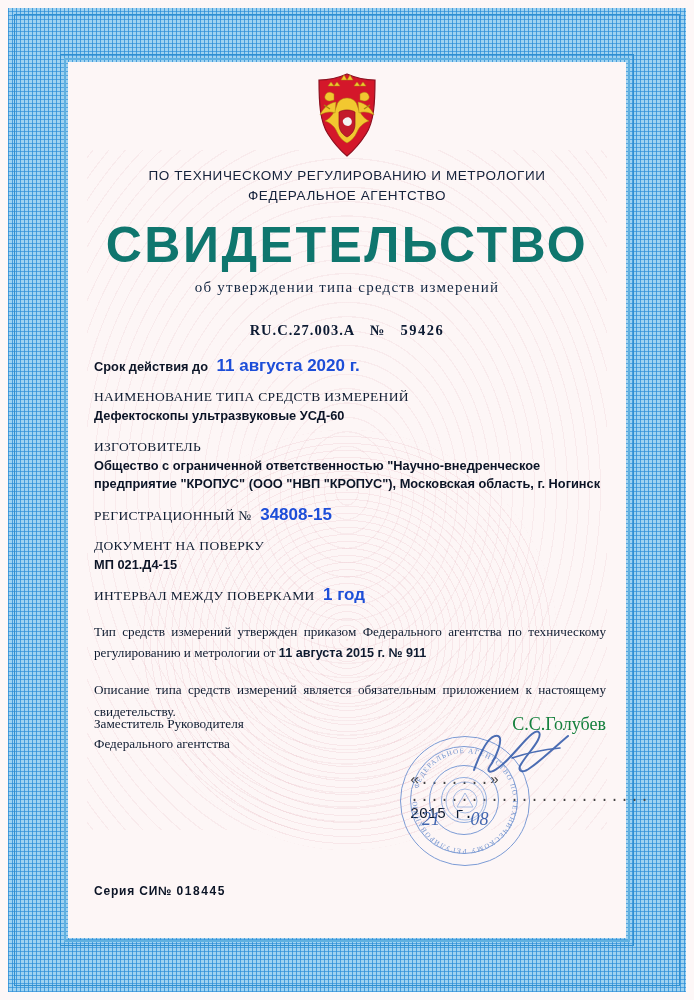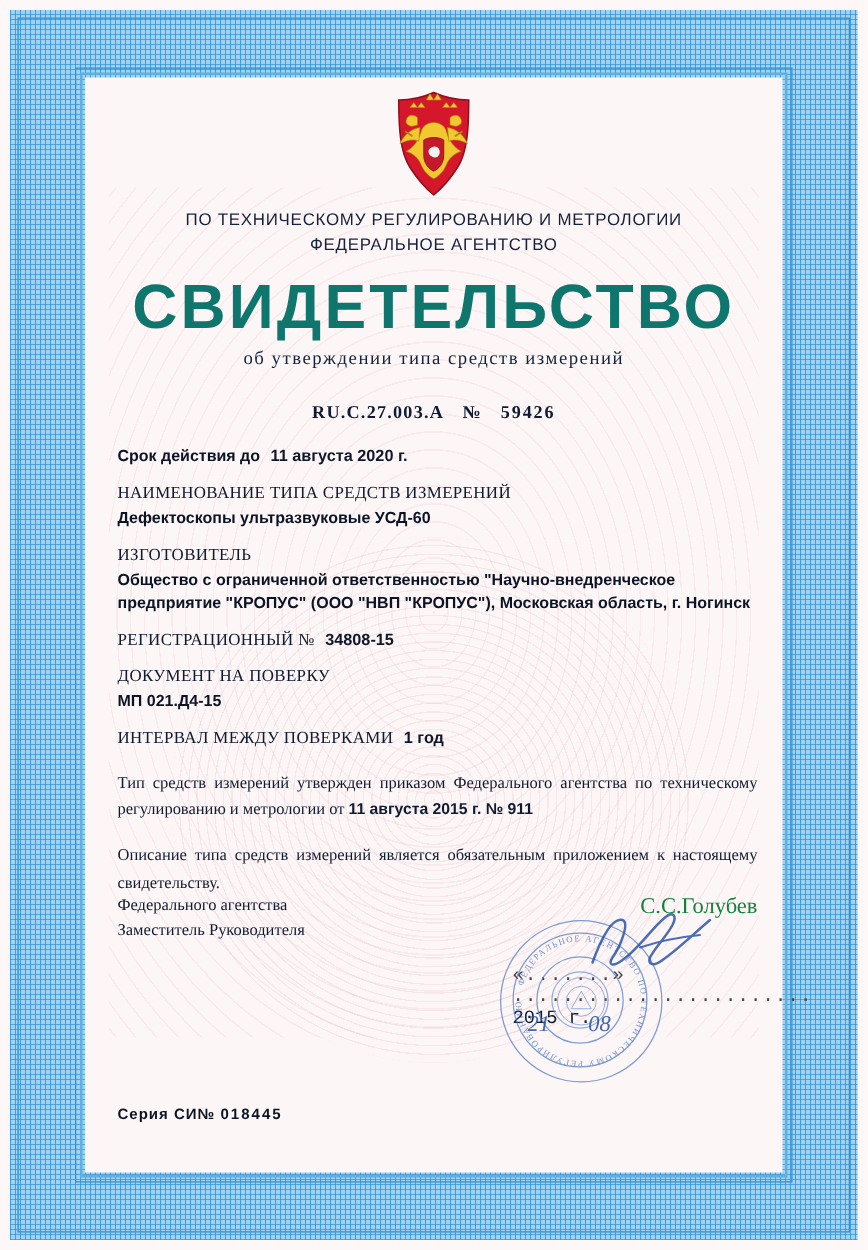--- a/index.html
+++ b/index.html
@@ -187,23 +187,23 @@
     letter-spacing: 0.3px;
   }
   .fvalue {
     font-family: "Liberation Sans", sans-serif;
     font-size: 12.8px;
     font-weight: bold;
     color: #0b1426;
   }
   .fvalue-inline {
     font-family: "Liberation Sans", sans-serif;
-    font-size: 13px;
+    font-size: 17px;
     font-weight: bold;
-    color: #0f172a;
+    color: #1d4ed8;
     margin-left: 4px;
   }
   .fvalue-block {
     display: block;
     margin-top: 2px;
     line-height: 1.45;
   }
 
   .paragraph {
     font-family: "Liberation Serif", serif;
@@ -423,22 +423,22 @@
       <div class="paragraph">
         <span>Тип средств измерений утвержден приказом Федерального агентства по техническому регулированию и метрологии от</span>
         <b>11 августа 2015 г. № 911</b>
       </div>
 
       <div class="paragraph">Описание типа средств измерений является обязательным приложением к настоящему свидетельству.</div>
     </div>
 
     <div class="sign-row">
       <div class="sign-left">
+        <div>Заместитель Руководителя</div>
         <div>Федерального агентства</div>
-        <div>Заместитель Руководителя</div>
       </div>
       <div class="sign-right">С.С.Голубев</div>
     </div>
 
     <div class="date-line">
       <span class="dotted">«.......»</span>
       <span class="dotted">........................</span>
       <span>2015 г.</span>
     </div>
 

